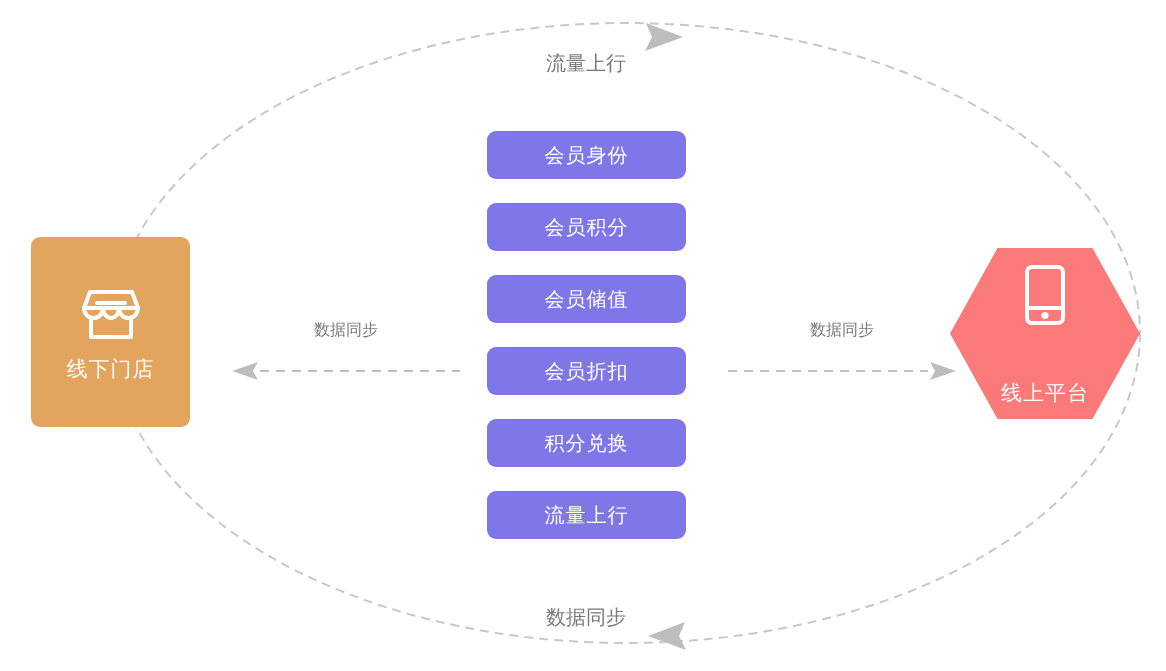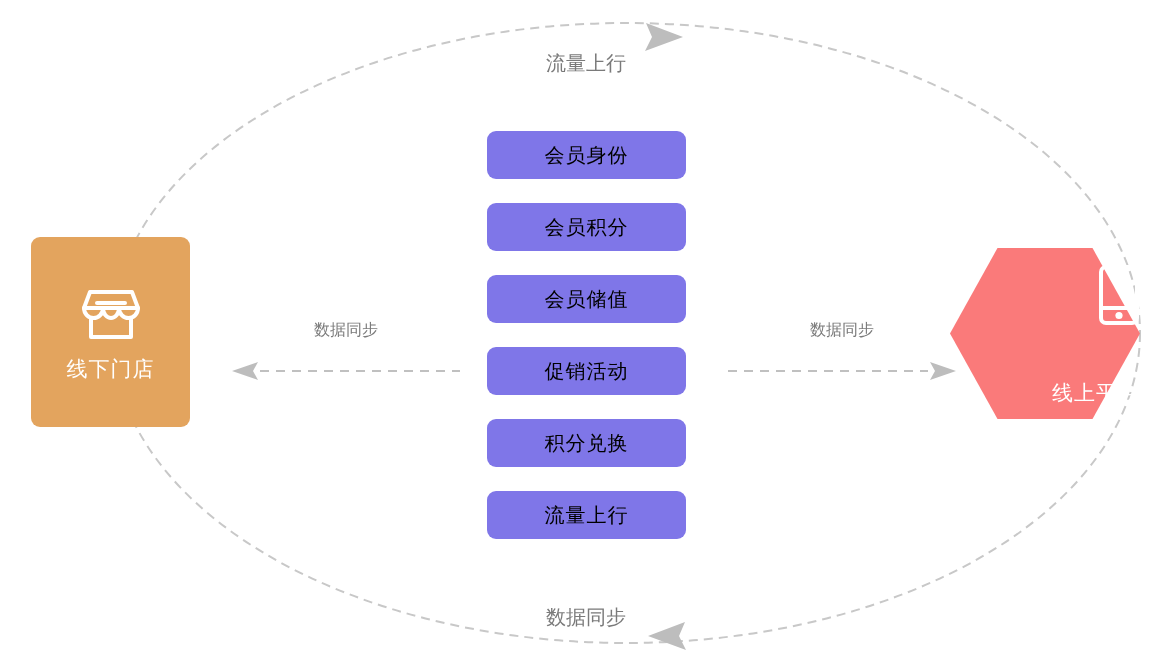--- a/index.html
+++ b/index.html
@@ -69,21 +69,21 @@
     width: 190px;
     height: 171px;
   }
   .node-hex .hex-content {
     position: absolute;
     left: 0; top: 0;
     width: 190px;
     height: 171px;
     display: flex;
     flex-direction: column;
-    align-items: flex-end;
+    align-items: center;
     justify-content: center;
     gap: 44px;
   }
   .node-hex .node-icon {
     width: 42px;
     height: 62px;
     display: block;
     margin-bottom: 12px;
   }
 
@@ -100,21 +100,21 @@
   .pill {
     height: 48px;
     border-radius: 9px;
     background: #7f76e8;
     display: flex;
     align-items: center;
     justify-content: center;
     box-sizing: border-box;
   }
   .pill-label {
-    color: #000000;
+    color: #ffffff;
     font-size: 20px;
     line-height: 1;
     letter-spacing: 1px;
     white-space: nowrap;
   }
 
   
   .connector {
     position: absolute;
     height: 60px;
@@ -198,21 +198,21 @@
     <div class="pill">
       <span class="pill-label">会员身份</span>
     </div>
     <div class="pill">
       <span class="pill-label">会员积分</span>
     </div>
     <div class="pill">
       <span class="pill-label">会员储值</span>
     </div>
     <div class="pill">
-      <span class="pill-label">促销活动</span>
+      <span class="pill-label">会员折扣</span>
     </div>
     <div class="pill">
       <span class="pill-label">积分兑换</span>
     </div>
     <div class="pill">
       <span class="pill-label">流量上行</span>
     </div>
   </div>
 
   <div class="connector" id="connector-left">

